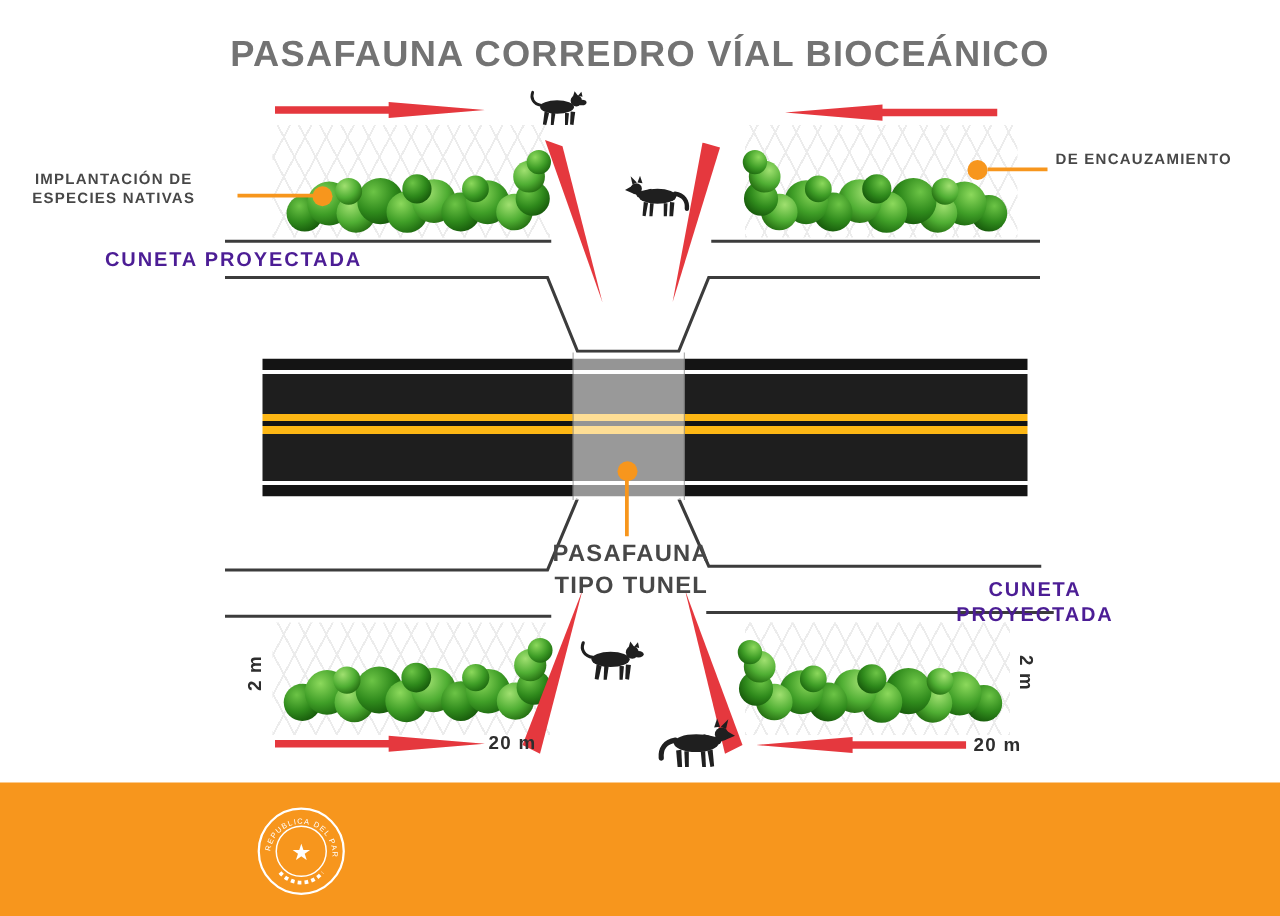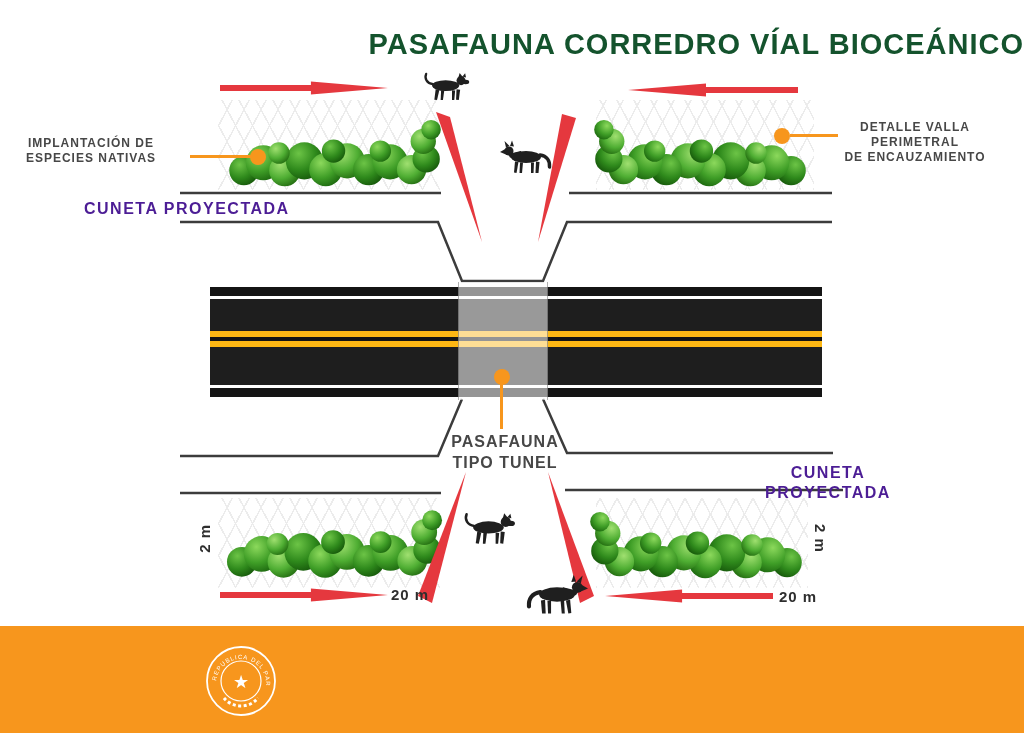--- a/index.html
+++ b/index.html
@@ -1,40 +1,40 @@
 <!DOCTYPE html>
 <html><head>
 <meta charset="utf-8">
 <style>
   html,body{margin:0;padding:0;background:#888;}
   .canvas{position:relative;width:1024px;height:733px;background:#ffffff;overflow:hidden;
           font-family:"Liberation Sans", sans-serif;}
   .abs{position:absolute;}
-  .title{position:absolute;top:28px;left:0;right:0;text-align:right;
-         font-size:29px;font-weight:bold;letter-spacing:1px;color:#14532d;}
+  .title{position:absolute;top:28px;left:0;right:0;text-align:center;
+         font-size:29px;font-weight:bold;letter-spacing:1px;color:#737373;}
   .mesh{position:absolute;background-image:
       repeating-linear-gradient(62deg,#ececec 0 1.5px,transparent 1.5px 15px),
       repeating-linear-gradient(-62deg,#ececec 0 1.5px,transparent 1.5px 15px);}
   .lbl{position:absolute;font-weight:bold;color:#474747;letter-spacing:1px;line-height:1.25;}
   .callout-text{font-size:12px;text-align:center;}
   .ditch-lbl{font-size:16px;letter-spacing:1.5px;color:#4c1d95;}
   .dim{font-size:15px;color:#2e2e2e;letter-spacing:1px;text-align:center;width:40px;}
   .dot{position:absolute;width:16px;height:16px;border-radius:50%;background:#F7961D;}
   .cline{position:absolute;height:3px;background:#F7961D;}
   .road{position:absolute;left:210px;top:287px;width:612px;height:110px;
         background:linear-gradient(180deg,
           #141414 0 9px,#ffffff 9px 12px,#1e1e1e 12px 44px,
           #FDB714 44px 50px,#141414 50px 54px,#FDB714 54px 60px,
           #1e1e1e 60px 98px,#ffffff 98px 101px,#141414 101px 110px);}
   .tunnel{position:absolute;left:458px;top:282px;width:88px;height:118px;
           background:rgba(255,255,255,0.55);
           border-left:1px solid rgba(60,60,60,.4);border-right:1px solid rgba(60,60,60,.4);}
   .marker-stem{position:absolute;left:500px;top:383px;width:3px;height:46px;background:#F7961D;}
   .tunnel-lbl{position:absolute;left:430px;top:432px;width:150px;text-align:center;
-              font-size:16px;font-weight:bold;color:#474747;letter-spacing:1px;line-height:1.3;}
+              font-size:19px;font-weight:bold;color:#474747;letter-spacing:1px;line-height:1.3;}
   .footer{position:absolute;left:0;top:626px;width:1024px;height:107px;background:#F7961D;color:#fff;}
   svg{display:block;}
 </style>
 </head>
 <body>
 
 <div class="canvas">
 
   <svg width="0" height="0" style="position:absolute">
     <defs>
@@ -173,21 +173,20 @@
   <div class="lbl callout-text" style="left:16px;top:136px;width:150px;">
     <div>IMPLANTACIÓN DE</div>
     <div>ESPECIES NATIVAS</div>
   </div>
   <div class="cline" style="left:190px;top:155px;width:62px;"></div>
   <div class="dot" style="left:250px;top:149px;"></div>
 
   <div class="dot" style="left:774px;top:128px;"></div>
   <div class="cline" style="left:790px;top:134px;width:48px;"></div>
   <div class="lbl callout-text" style="left:824px;top:120px;width:182px;">
-    <div>DETALLE VALLA PERIMETRAL</div>
     <div>DE ENCAUZAMIENTO</div>
   </div>
 
   <div class="lbl ditch-lbl" style="left:84px;top:199px;">CUNETA PROYECTADA</div>
   <div class="lbl ditch-lbl" style="left:728px;top:463px;width:200px;text-align:center;">CUNETA PROYECTADA</div>
 
   <div class="road"></div>
   <div class="tunnel"></div>
   <div class="dot" style="left:494px;top:369px;"></div>
   <div class="marker-stem"></div>

